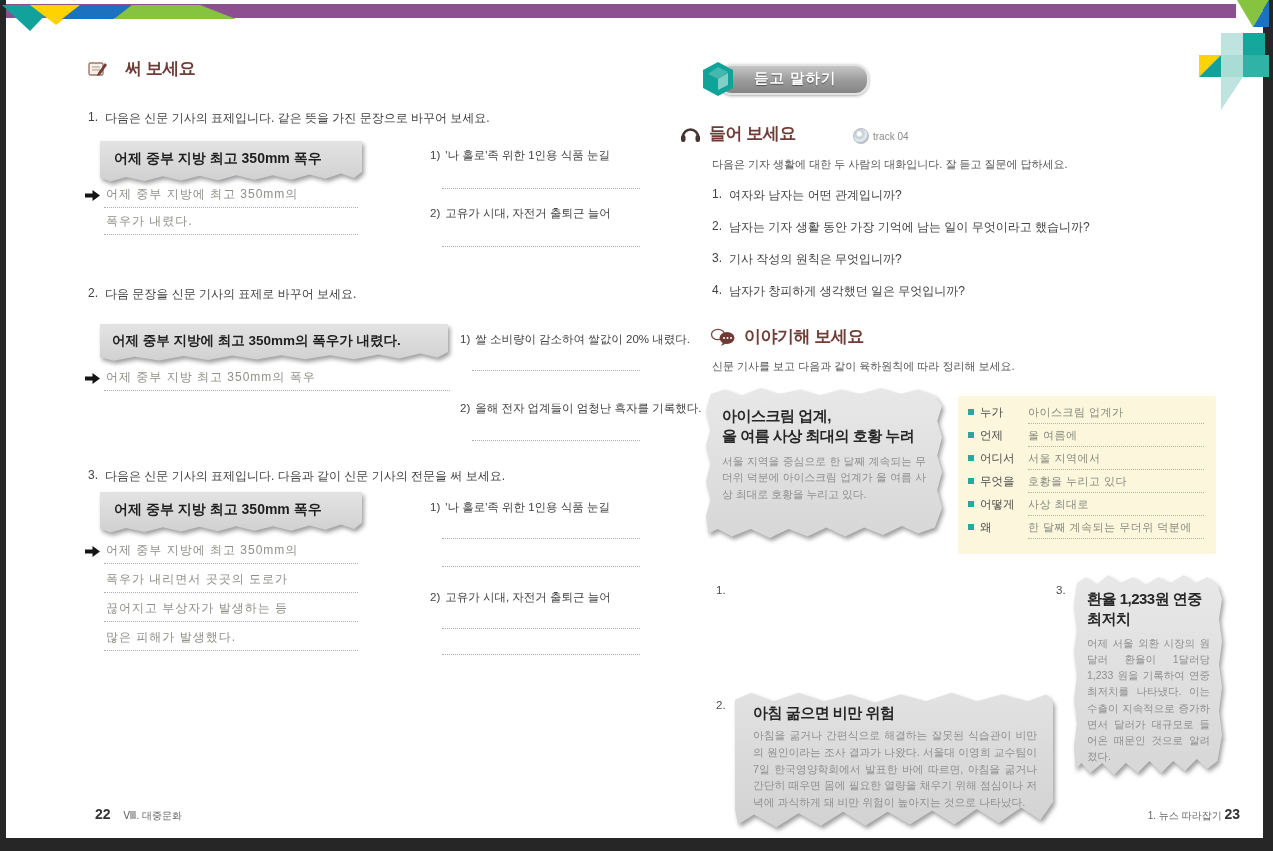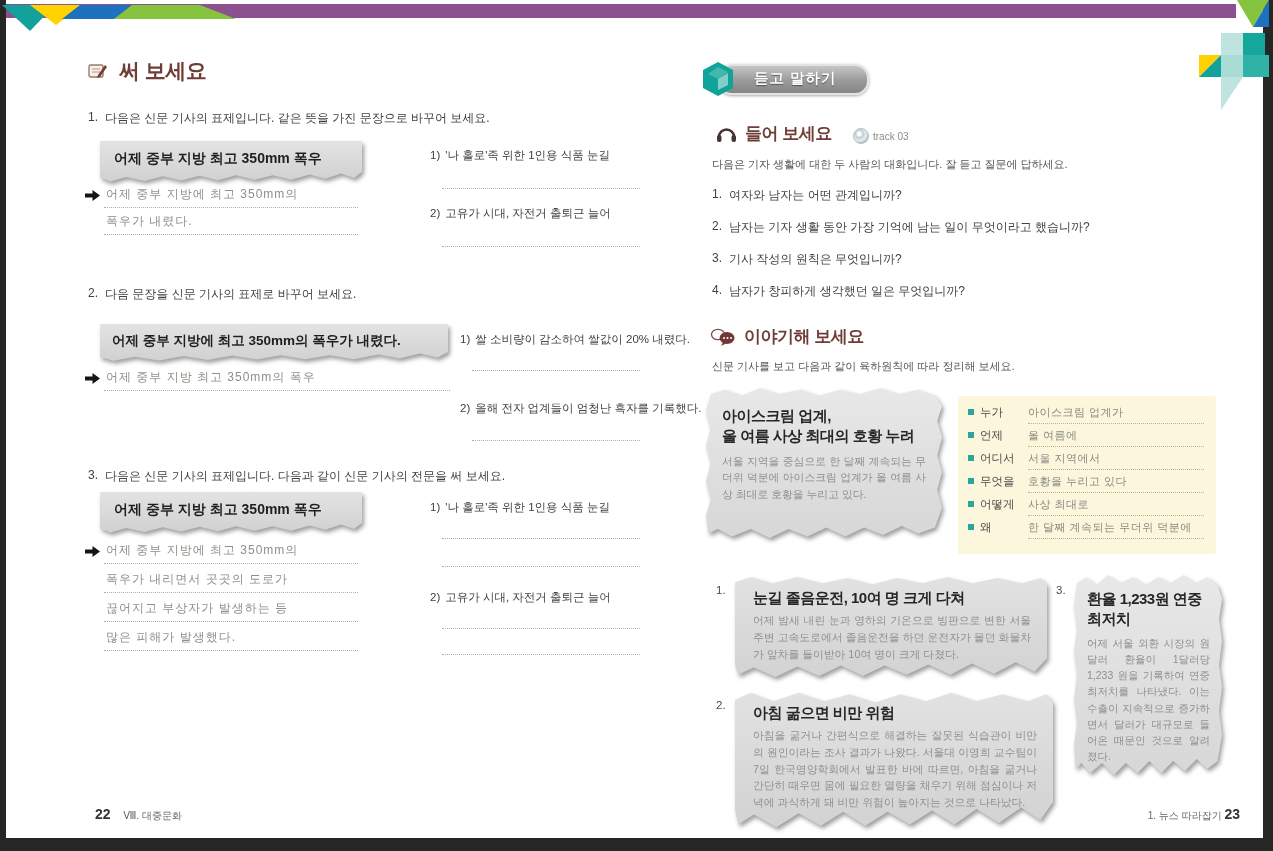--- a/index.html
+++ b/index.html
@@ -3,22 +3,22 @@
 <meta charset="utf-8">
 <style>
   html,body{margin:0;padding:0;background:#1e1e1e;}
   .canvas{position:relative;width:1273px;height:851px;background:#262626;overflow:hidden;
           font-family:"Liberation Sans","DejaVu Sans",sans-serif;}
   .page{position:absolute;left:6px;top:0;width:1257px;height:838px;background:#ffffff;}
   .topbar{position:absolute;left:6px;top:4px;width:1230px;height:14px;background:#8c4f8f;}
   .deco{position:absolute;}
 
   
-  .sec-title{position:absolute;display:flex;align-items:center;gap:11px;color:#6f3c36;
-             font-weight:bold;font-size:21px;letter-spacing:-0.5px;}
+  .sec-title{position:absolute;display:flex;align-items:center;gap:17px;color:#6f3c36;
+             font-weight:bold;font-size:17px;letter-spacing:-0.5px;}
   .badge-wrap{position:absolute;display:flex;align-items:center;}
   .badge-pill{background:linear-gradient(180deg,#c6c6c6 0%,#9a9a9a 55%,#858585 100%);
               border:2px solid #e3e3e3;border-radius:14px;box-shadow:0 1px 3px rgba(0,0,0,.35);
               color:#ffffff;font-weight:bold;font-size:14.5px;padding:3px 30px 5px 34px;
               text-shadow:0 1px 1px rgba(0,0,0,.45);letter-spacing:1px;margin-left:-18px;}
   .hex{position:relative;z-index:2;}
 
   
   .prompt,.q{position:absolute;font-size:12px;color:#414141;white-space:nowrap;display:flex;}
   .prompt .n,.q .n{width:17px;flex:0 0 17px;}
@@ -166,31 +166,31 @@
 
   <div class="badge-wrap" style="left:700px;top:60px">
     <svg class="hex" width="36" height="38">
       <polygon points="18,2 33,10 33,28 18,36 3,28 3,10" fill="#0fa39a"></polygon>
       <polygon points="18,7 28,12 18,19 8,14" fill="#45b8ae"></polygon>
       <polygon points="18,19 28,13 28,25 18,30" fill="#83cfc6"></polygon>
     </svg>
     <span class="badge-pill">듣고 말하기</span>
   </div>
 
-  <div class="listen-title" style="left:716px;top:122px">
+  <div class="listen-title" style="left:680px;top:122px">
     <svg width="21" height="19">
       <path d="M3 13 a7.5 7.5 0 0 1 15 0" fill="none" stroke="#463432" stroke-width="2.6"></path>
       <rect x="1" y="11" width="4.5" height="7" rx="2" fill="#463432"></rect>
       <rect x="15.5" y="11" width="4.5" height="7" rx="2" fill="#463432"></rect>
     </svg>
     <span>들어 보세요</span>
   </div>
   <div class="track" style="left:853px;top:128px">
     <span class="cd"></span>
-    <span>track 03</span>
+    <span>track 04</span>
   </div>
   <div class="intro" style="left:712px;top:157px">다음은 기자 생활에 대한 두 사람의 대화입니다. 잘 듣고 질문에 답하세요.</div>
 
   <div class="q" style="left:712px;top:187px">
     <span class="n">1.</span>
       <span>여자와 남자는 어떤 관계입니까?</span>
     </div>
   <div class="q" style="left:712px;top:219px">
     <span class="n">2.</span>
       <span>남자는 기자 생활 동안 가장 기억에 남는 일이 무엇이라고 했습니까?</span>
@@ -251,26 +251,20 @@
     <span class="l">어떻게</span>
     <span class="a">사상 최대로</span>
     </div>
   <div class="whrow" style="left:968px;top:520px">
     <span class="b"></span>
     <span class="l">왜</span>
     <span class="a">한 달째 계속되는 무더위 덕분에</span>
     </div>
 
   <div class="art-num" style="left:716px;top:584px">1.</div>
-  <div class="shadow" style="left:735px;top:575px">
-    <div class="paper-tb" style="width:312px;height:104px;padding:13px 16px 0 18px;box-sizing:border-box">
-      <div class="art-title">눈길 졸음운전, 10여 명 크게 다쳐</div>
-      <div class="art-body" style="margin-top:4px">어제 밤새 내린 눈과 영하의 기온으로 빙판으로 변한 서울 주변 고속도로에서 졸음운전을 하던 운전자가 몰던 화물차가 앞차를 들이받아 10여 명이 크게 다쳤다.</div>
-    </div>
-  </div>
 
   <div class="art-num" style="left:716px;top:699px">2.</div>
   <div class="shadow" style="left:735px;top:690px">
     <div class="paper-tb" style="width:318px;height:140px;padding:13px 16px 0 18px;box-sizing:border-box">
       <div class="art-title">아침 굶으면 비만 위험</div>
       <div class="art-body" style="margin-top:4px">아침을 굶거나 간편식으로 해결하는 잘못된 식습관이 비만의 원인이라는 조사 결과가 나왔다. 서울대 이영희 교수팀이 7일 한국영양학회에서 발표한 바에 따르면, 아침을 굶거나 간단히 때우면 몸에 필요한 열량을 채우기 위해 점심이나 저녁에 과식하게 돼 비만 위험이 높아지는 것으로 나타났다.</div>
     </div>
   </div>
 
   <div class="art-num" style="left:1056px;top:584px">3.</div>

